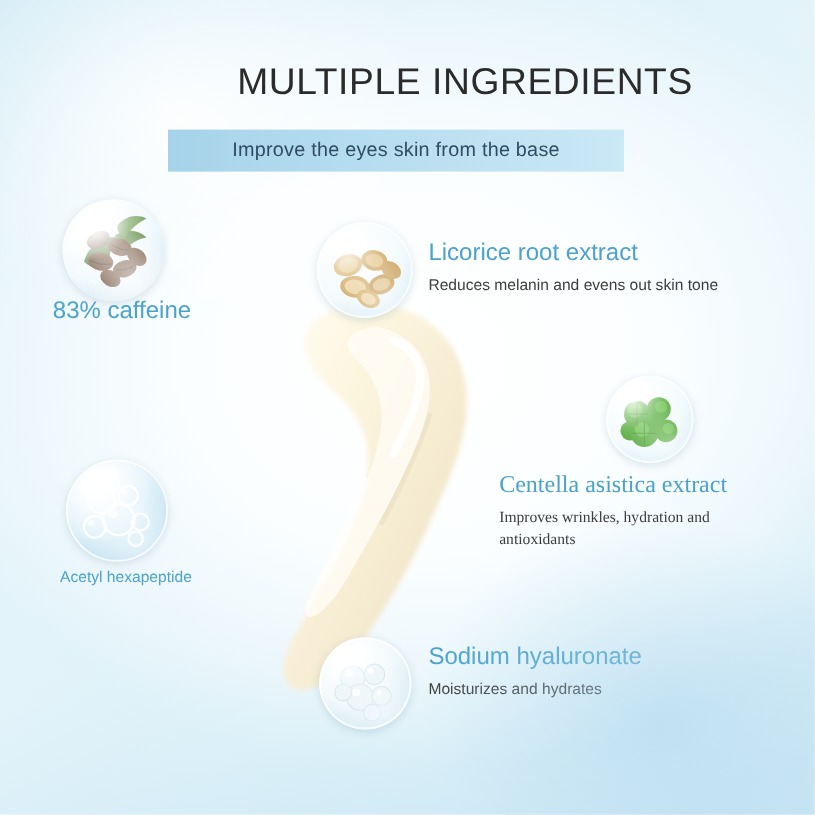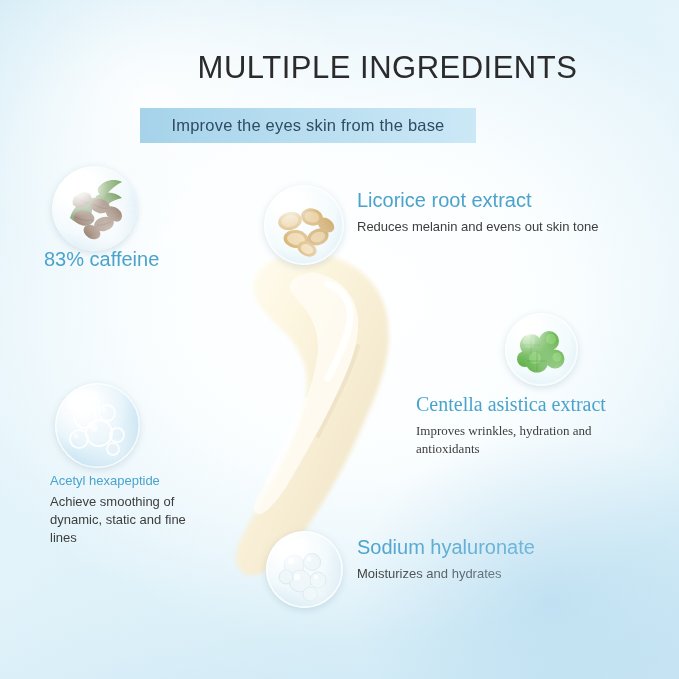--- a/index.html
+++ b/index.html
@@ -48,21 +48,21 @@
     font-size: 31px;
     letter-spacing: 0.5px;
     color: #2b2b2b;
     font-weight: 400;
     margin-left: 48px;
   }
   .subtitle-bar {
     position: absolute;
     top: 108px;
     left: 140px;
-    width: 336px;
+    width: 380px;
     height: 35px;
     background: linear-gradient(90deg, #a6d3ea 0%, #b5dcef 40%, #cbe8f6 100%);
     display: flex;
     align-items: center;
     justify-content: center;
   }
   .subtitle-bar span {
     font-size: 16.5px;
     color: #2f4c63;
     letter-spacing: 0.2px;
@@ -106,21 +106,21 @@
     inset: 0;
     border-radius: 50%;
     background:
       radial-gradient(circle at 30% 24%, rgba(255,255,255,0.95) 0%, rgba(255,255,255,0.25) 34%, rgba(255,255,255,0) 58%),
       radial-gradient(circle at 72% 82%, rgba(255,255,255,0.5) 0%, rgba(255,255,255,0) 45%);
     pointer-events: none;
   }
 
   
   #block-caffeine { left: 44px; top: 248px; width: 175px; }
-  #block-licorice { left: 357px; top: 189px; width: 305px; }
+  #block-licorice { left: 357px; top: 200px; width: 305px; }
   #block-centella { left: 416px; top: 393px; width: 215px; font-family: Liberation Serif, serif; }
   #block-acetyl   { left: 50px;  top: 473px; width: 160px; }
   #block-sodium   { left: 357px; top: 536px; width: 250px; }
 
   #ball-caffeine { left: 52px;  top: 166px; width: 85px; height: 85px; }
   #ball-licorice { left: 264px; top: 185px; width: 80px; height: 80px; }
   #ball-centella { left: 505px; top: 313px; width: 73px; height: 73px; }
   #ball-acetyl   { left: 55px;  top: 383px; width: 85px; height: 85px; }
   #ball-sodium   { left: 266px; top: 531px; width: 77px; height: 77px; }
 </style>
@@ -334,21 +334,20 @@
     <div class="ing-desc">Reduces melanin and evens out skin tone</div>
   </div>
 
   <div class="block" id="block-centella">
     <div class="ing-name">Centella asistica extract</div>
     <div class="ing-desc">Improves wrinkles, hydration and antioxidants</div>
   </div>
 
   <div class="block" id="block-acetyl">
     <div class="ing-name small">Acetyl hexapeptide</div>
-    <div class="ing-desc">Achieve smoothing of dynamic, static and fine lines</div>
   </div>
 
   <div class="block" id="block-sodium">
     <div class="ing-name">Sodium hyaluronate</div>
     <div class="ing-desc">Moisturizes and hydrates</div>
   </div>
 
 </div>
 
 </body></html>

